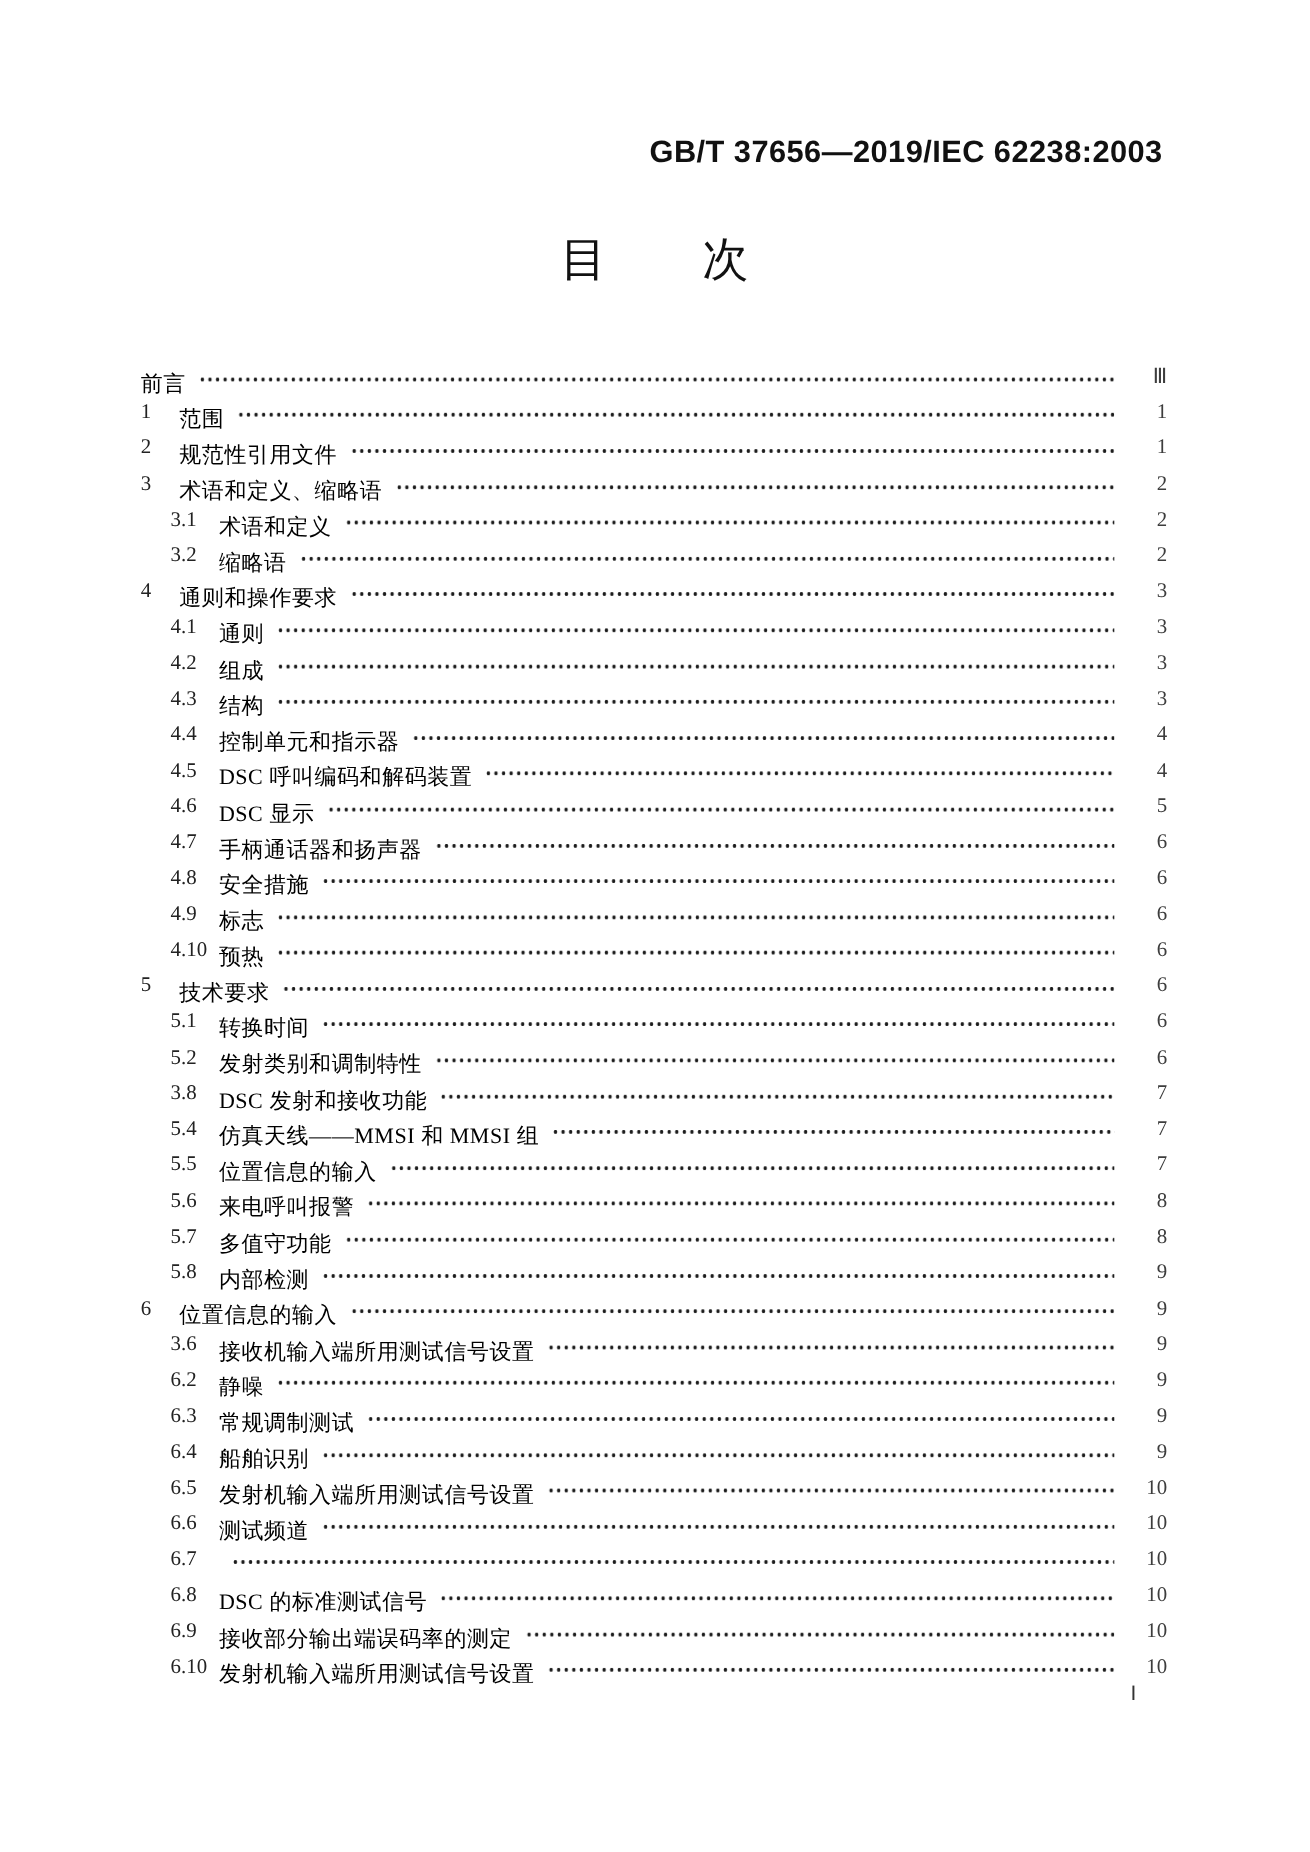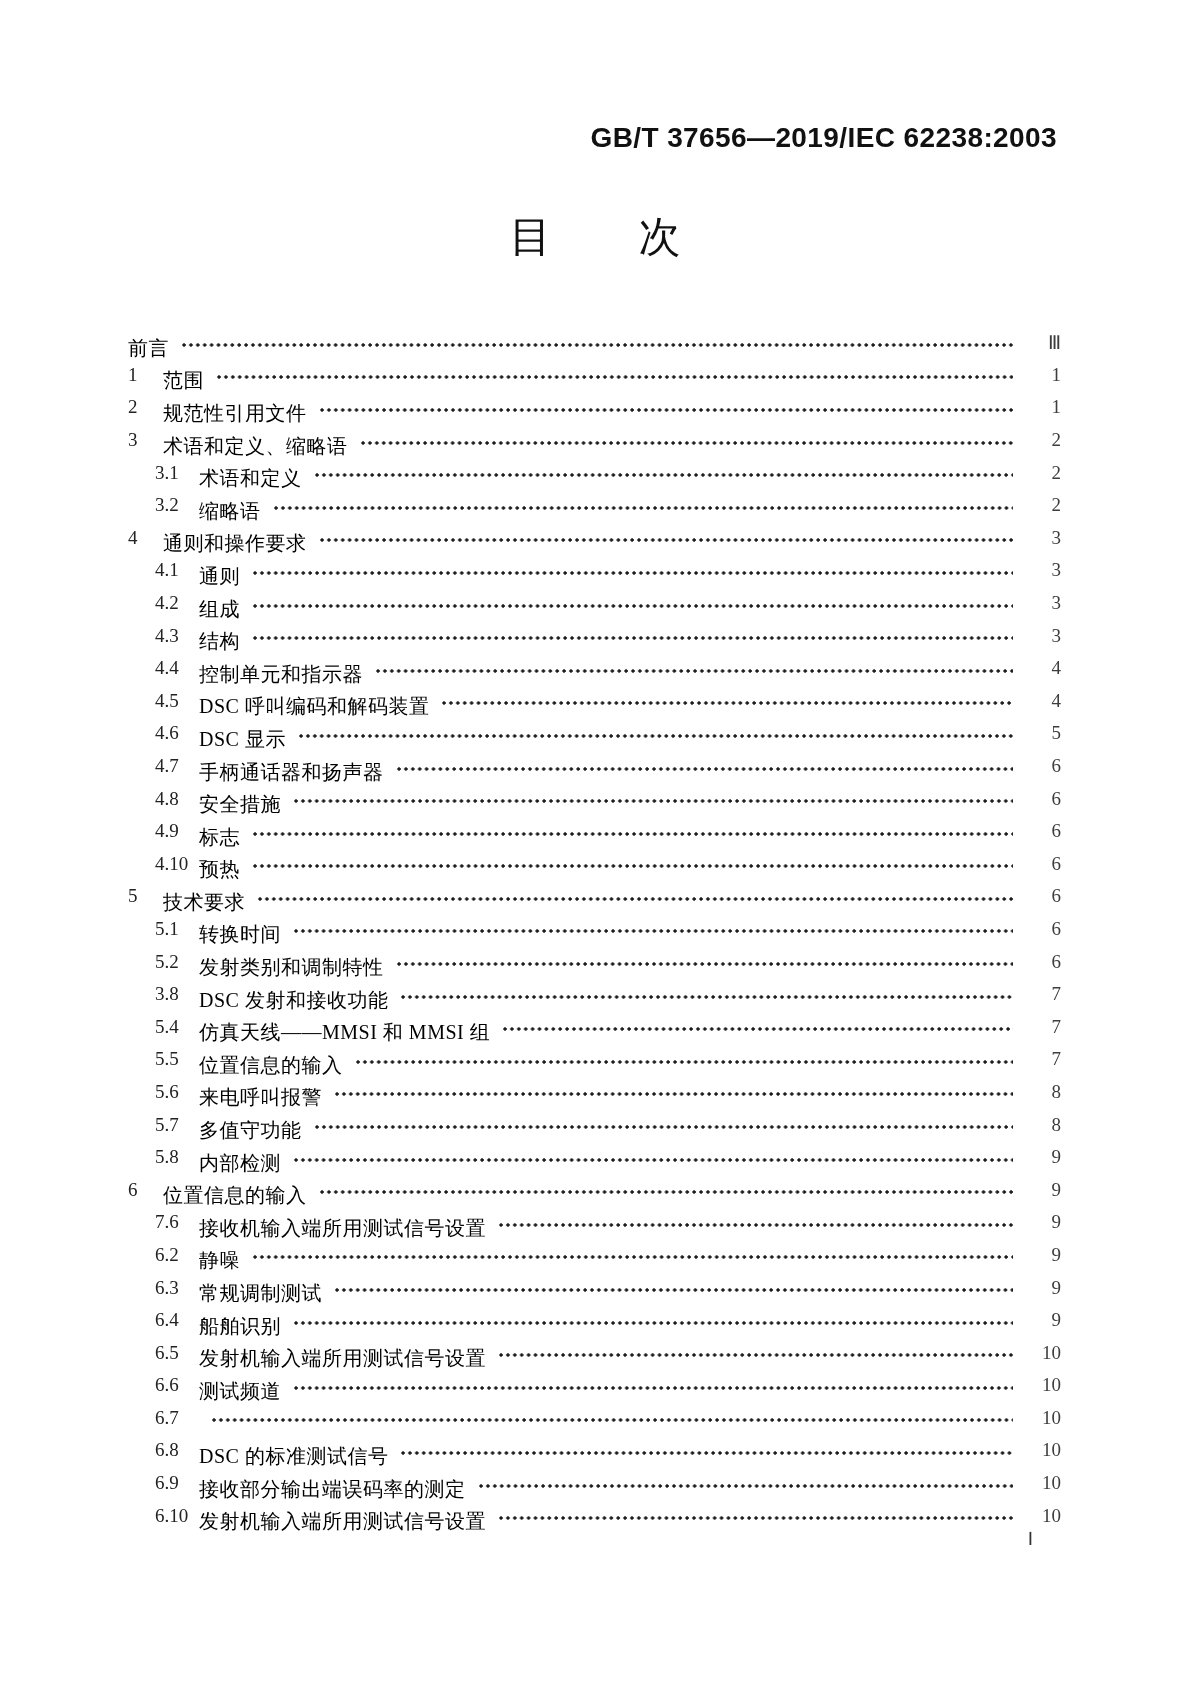--- a/index.html
+++ b/index.html
@@ -253,21 +253,21 @@
     <span class="leader"></span>
     <span class="pagenum">9</span>
   </div>
       <div class="toc-row lvl0">
     <span class="num">6</span>
     <span class="label">位置信息的输入</span>
     <span class="leader"></span>
     <span class="pagenum">9</span>
   </div>
       <div class="toc-row lvl1">
-    <span class="num">7.6</span>
+    <span class="num">3.6</span>
     <span class="label">接收机输入端所用测试信号设置</span>
     <span class="leader"></span>
     <span class="pagenum">9</span>
   </div>
       <div class="toc-row lvl1">
     <span class="num">6.2</span>
     <span class="label">静噪</span>
     <span class="leader"></span>
     <span class="pagenum">9</span>
   </div>

